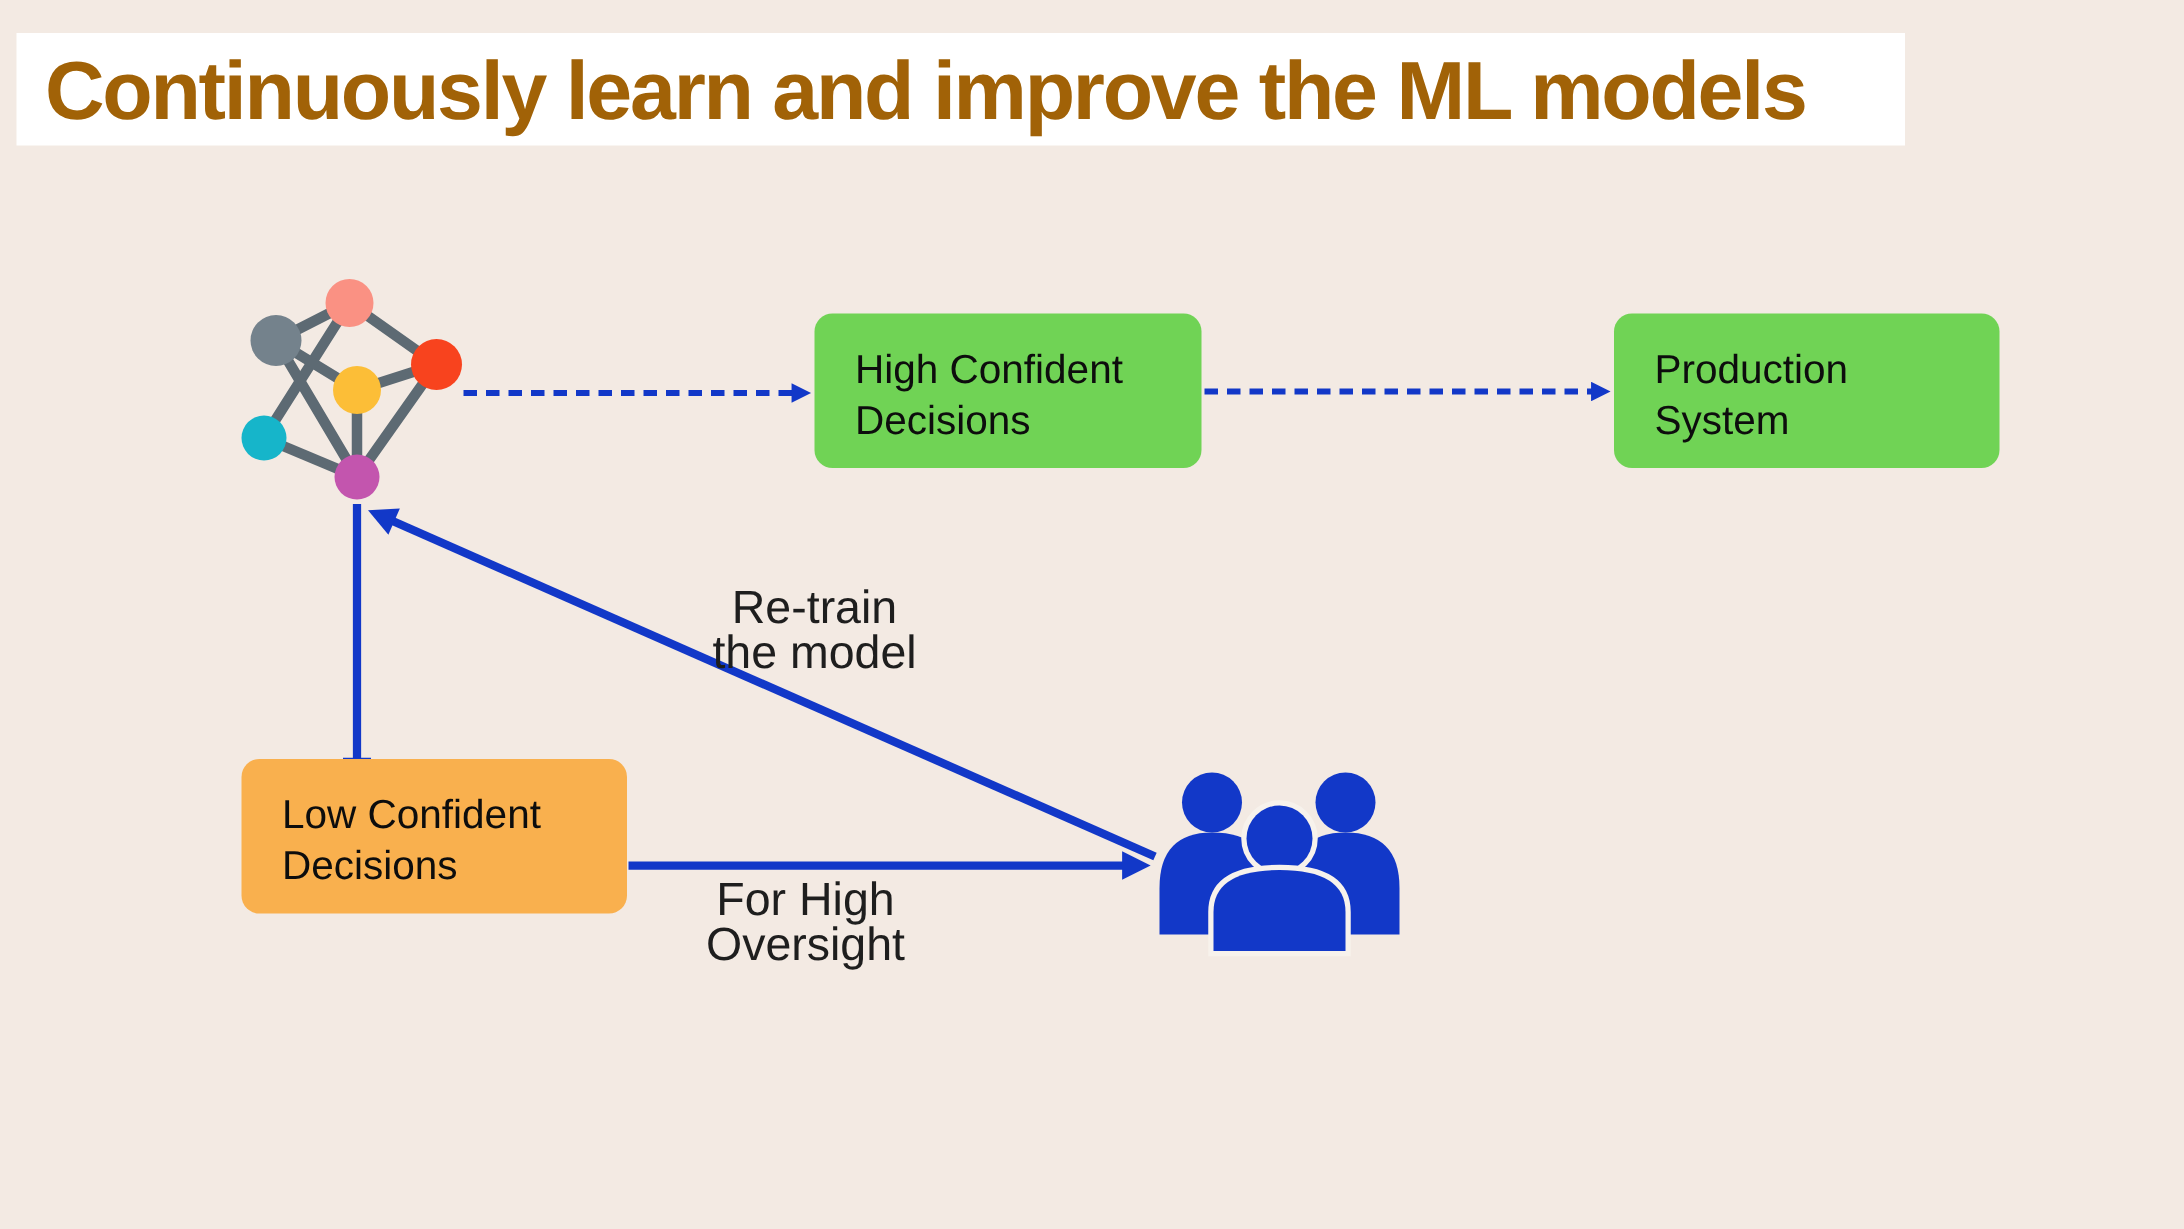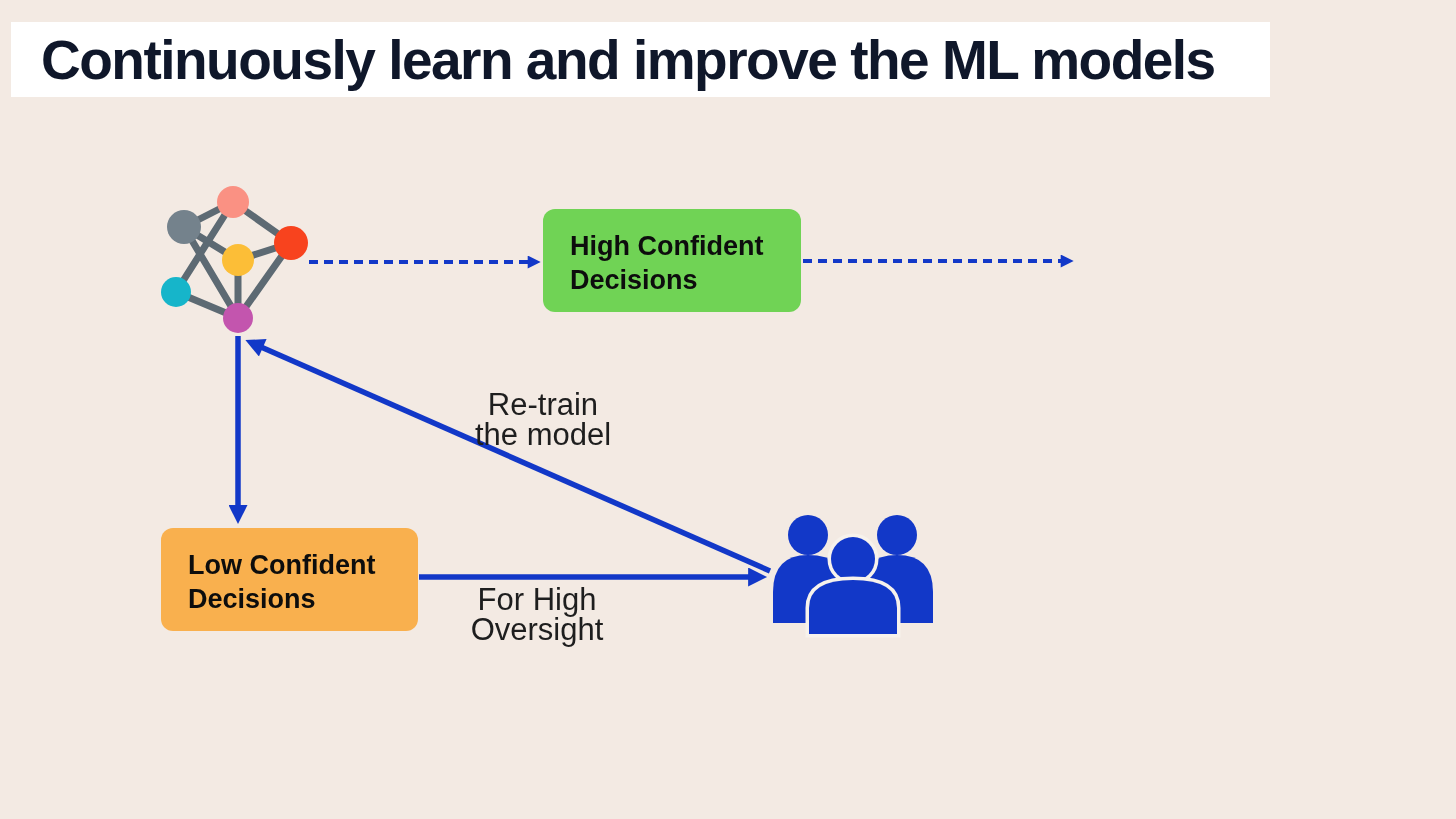--- a/index.html
+++ b/index.html
@@ -15,27 +15,27 @@
     background:#ffffff;
   }
   .title-text {
     position:absolute; left:19px; top:0; height:75px; line-height:76px;
     font-size:55px; font-weight:bold; letter-spacing:-1.5px;
     color:#1c38ca; white-space:nowrap;
   }
   .node-box {
     position:absolute; width:258px; height:103px; border-radius:12px;
     padding:20px 14px 0 27px;
-    font-size:27px; font-weight:bold; line-height:34px; color:#0d0d0d;
+    font-size:27px; font-weight:normal; line-height:34px; color:#0d0d0d;
   }
   .box-green { background:#70d355; }
   .box-orange { background:#f9b04e; }
   #box-high { left:543px; top:209px; }
   #box-prod { left:1076px; top:209px; width:257px; }
-  #box-low  { left:161px; top:528px; width:257px; }
+  #box-low  { left:161px; top:506px; width:257px; }
   .flow-label {
     position:absolute; width:250px; text-align:center;
     font-size:31px; line-height:30px; color:#1e1e1e; white-space:pre-line;
   }
   #label-retrain  { left:418px; top:390px; }
   #label-oversight{ left:412px; top:585px; }
 </style>
 </head>
 <body>
 
@@ -89,25 +89,28 @@
         <path d="M861 623 L861 592 Q861 555 897 555 Q933 555 933 592 L933 623 Z" fill="#1238c8"></path>
       </g>
       <g stroke="#f7f2ec" stroke-width="7" paint-order="stroke">
         <circle cx="853" cy="559" r="22" fill="#1238c8"></circle>
         <path d="M809 634 L809 608 Q809 580 853 580 Q897 580 897 608 L897 634 Z" fill="#1238c8"></path>
       </g>
     </g>
   </svg>
 
   <div class="title-strip">
-    <div class="title-text" style="color: #0f172a; margin-left: 11px;">Continuously learn and improve the ML models</div>
+    <div class="title-text" style="color: #a16207;">Continuously learn and improve the ML models</div>
   </div>
 
   <div id="box-high" class="node-box box-green" style="background-color: rgb(112, 211, 85);">
     <span>High Confident Decisions</span>
+  </div>
+  <div id="box-prod" class="node-box box-green" style="background-color: rgb(112, 211, 85);">
+    <span>Production System</span>
   </div>
   <div id="box-low" class="node-box box-orange" style="background-color: rgb(249, 176, 78);">
     <span>Low Confident Decisions</span>
   </div>
 
   <div id="label-retrain" class="flow-label" style="color: rgb(30, 30, 30);">Re-train
 the model</div>
   <div id="label-oversight" class="flow-label" style="color: rgb(30, 30, 30);">For High
 Oversight</div>
 

